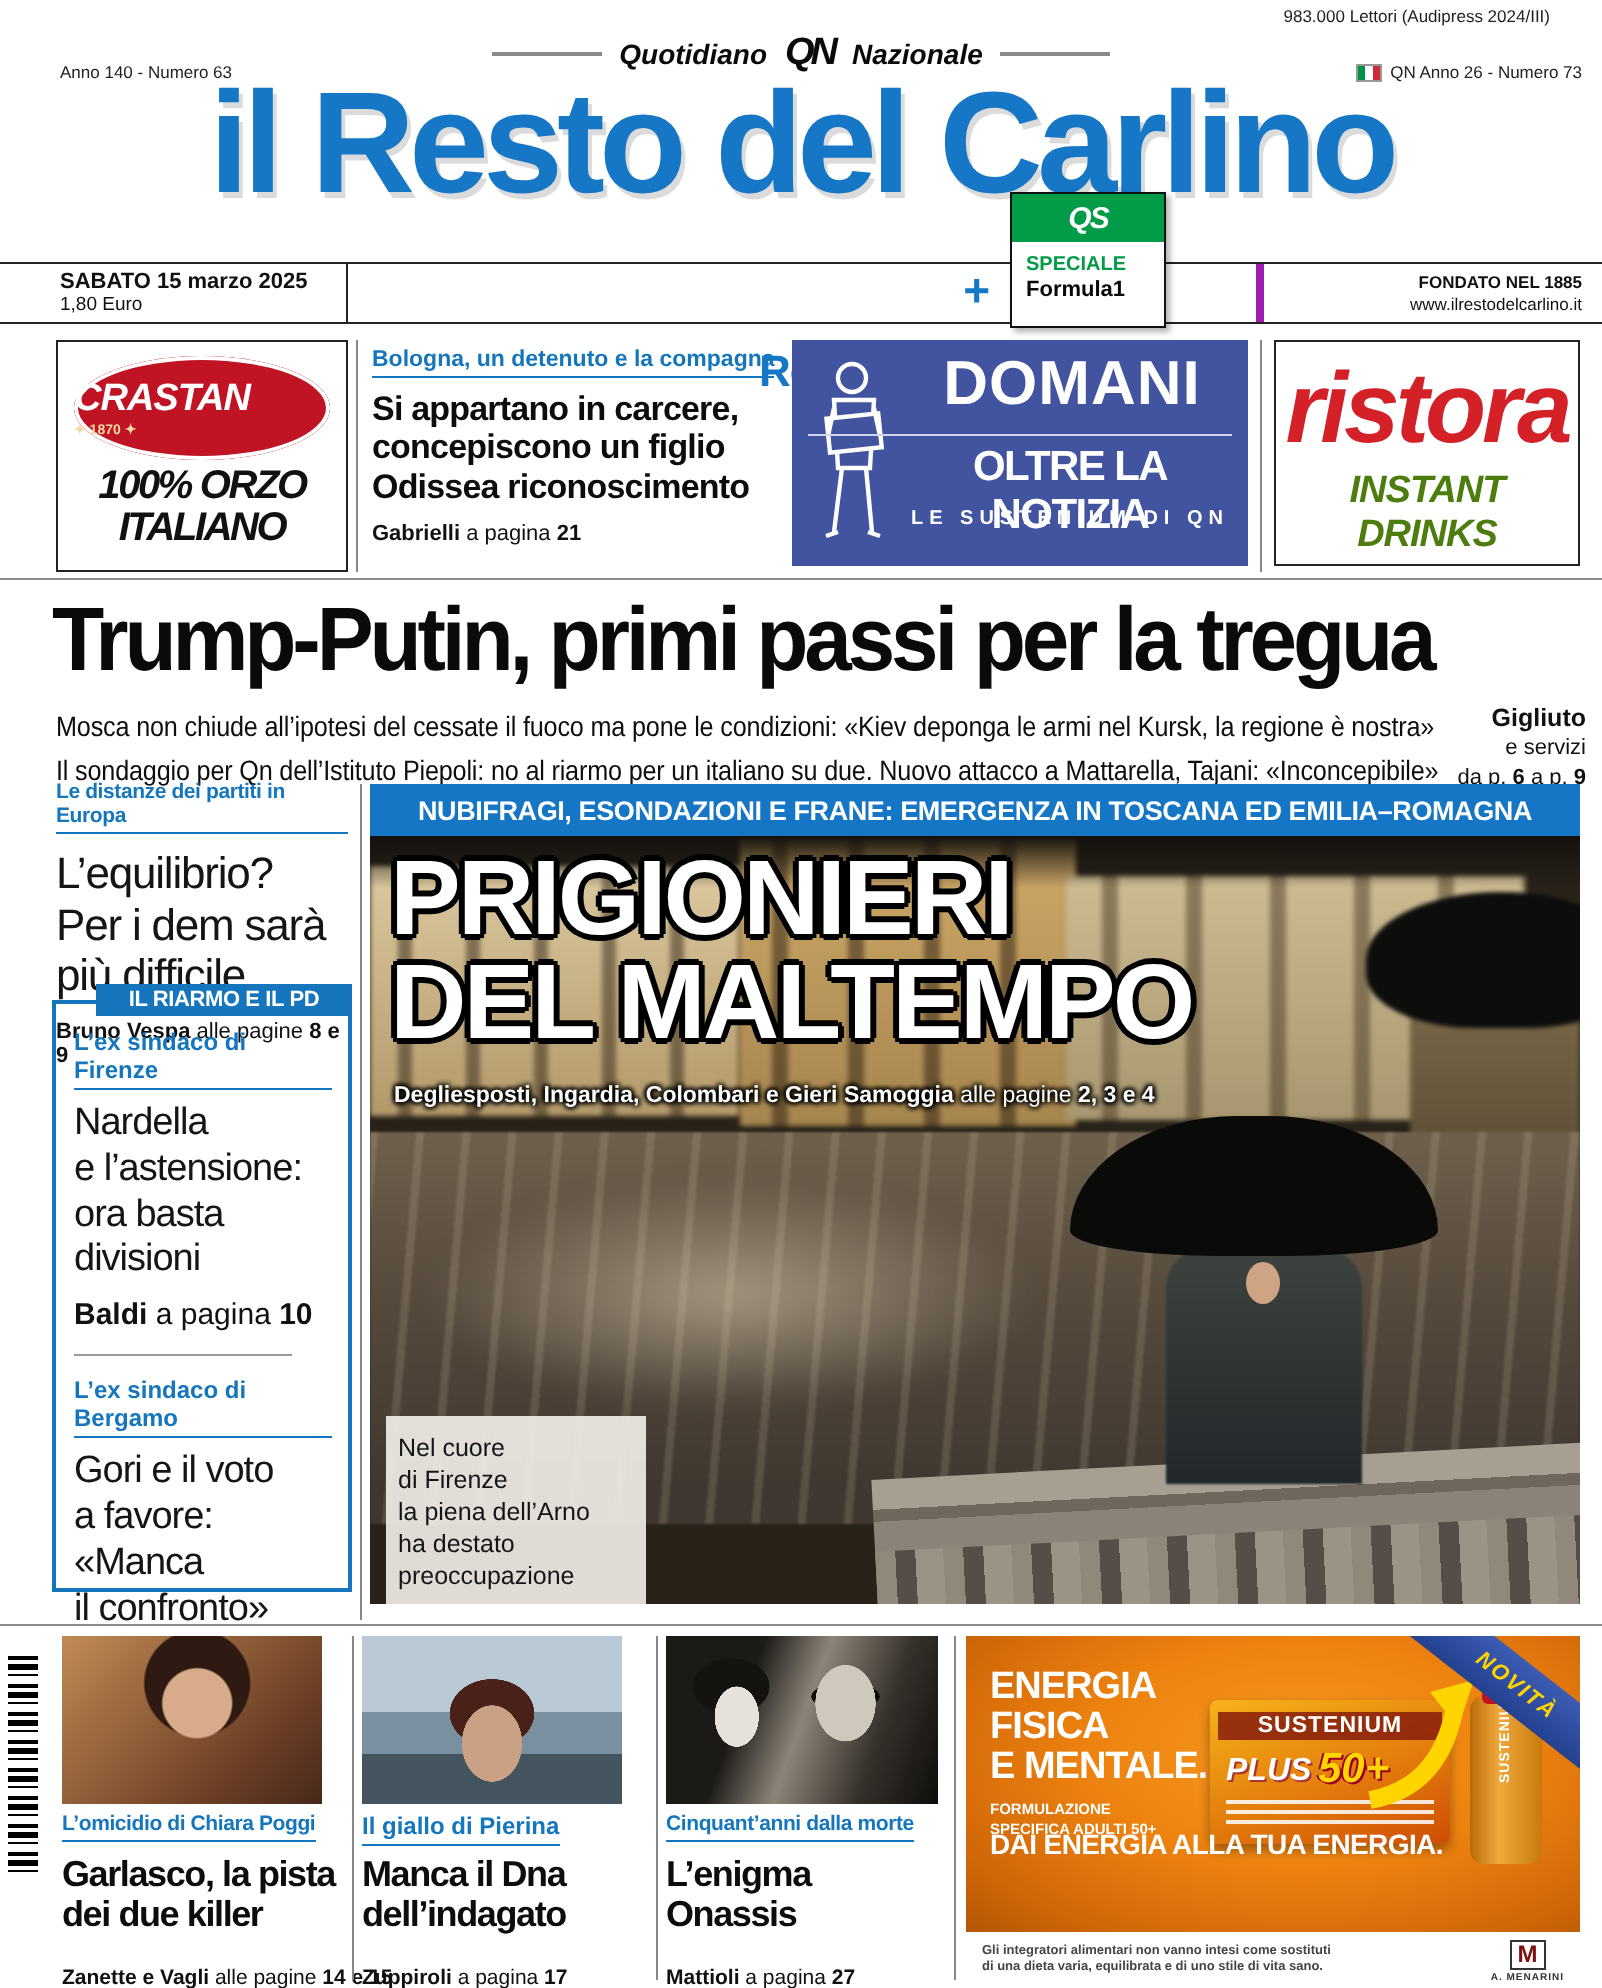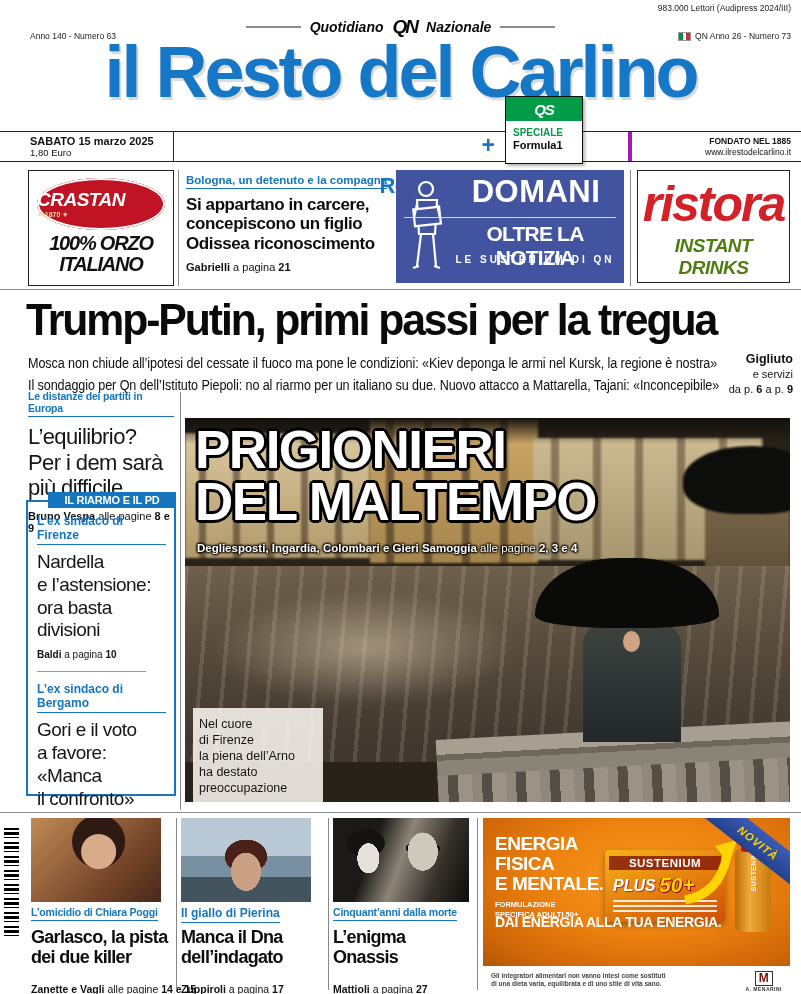--- a/index.html
+++ b/index.html
@@ -1,20 +1,20 @@
 <!DOCTYPE html>
 <html><head>
 <meta charset="utf-8">
 <style>
   html,body{margin:0;padding:0;background:#fff;}
   .page{position:relative;width:801px;height:994px;background:#fff;overflow:hidden;
         font-family:"Liberation Sans",sans-serif;color:#111;}
 
   
-  .readers{position:absolute;top:3px;right:10px;font-size:8.5px;color:#222;}
+  .readers{position:absolute;top:3px;right:26px;font-size:8.5px;color:#222;}
   .qn-row{position:absolute;top:16px;left:0;right:0;display:flex;align-items:center;justify-content:center;gap:9px;}
   .qn-rule{width:55px;height:2px;background:#8a8a8a;}
   .qn-word{font-style:italic;font-weight:bold;font-size:14px;color:#0a0a0a;}
   .qn-logo{font-weight:900;font-style:italic;font-size:19px;letter-spacing:-2px;color:#0a0a0a;}
   .anno-left{position:absolute;top:31px;left:30px;font-size:8.5px;color:#222;}
   .anno-right{position:absolute;top:31px;right:10px;font-size:8.5px;color:#222;display:flex;gap:4px;align-items:center;}
   .flag{width:11px;height:7px;border:0.5px solid #999;
         background:linear-gradient(to right,#009246 0 33%,#fff 33% 66%,#ce2b37 66%);}
 
   
@@ -92,21 +92,21 @@
   .lc-headline{font-size:22px;font-weight:400;line-height:1.16;margin-top:7px;letter-spacing:-0.6px;
                white-space:pre-line;color:#151515;}
   .lc-byline{margin-top:9px;}
   .riarmo-box{position:absolute;left:26px;top:500px;width:150px;height:296px;box-sizing:border-box;
               border:2px solid #1576bd;padding:12px 8px 0 9px;}
   .riarmo-label{position:absolute;top:-10px;left:20px;right:-2px;background:#1576bd;color:#fff;
                 font-weight:800;font-size:11px;text-align:center;padding:2px 0;letter-spacing:-0.2px;}
   .box-headline{font-size:19px;font-weight:400;line-height:1.2;margin-top:6px;letter-spacing:-0.5px;
                 white-space:pre-line;color:#151515;}
   .box-divider{height:1px;background:#999;margin:11px 20px 10px 0;}
-  .box-byline{margin-top:7px;font-size:10px;}
+  .box-byline{margin-top:7px;font-size:15px;}
 
   
   .banner{position:absolute;left:185px;top:392px;width:605px;height:26px;background:#1576c5;color:#fff;
           display:flex;align-items:center;justify-content:center;font-weight:800;font-size:13.5px;letter-spacing:-0.2px;}
   .photo{position:absolute;left:185px;top:418px;width:605px;height:384px;background:#282219;overflow:hidden;}
   .ph-b{position:absolute;filter:blur(1.2px);}
   .ph-b1{left:0;top:15px;width:190px;height:125px;
          background:repeating-linear-gradient(90deg,transparent 0 14px,rgba(50,36,22,.5) 14px 21px,transparent 21px 34px),
                     linear-gradient(#dcc9a0,#b2996a);}
   .ph-b2{left:185px;top:0;width:168px;height:145px;
@@ -334,20 +334,21 @@
 a favore:
 «Manca
 il confronto»</div>
       <div class="byline box-byline">
         <span class="byl-b">Allegranti</span><span> a pagina </span><span class="byl-b">10</span>
       </div>
     </div>
   </div>
   <div class="vline" style="left:180px;top:392px;height:418px;"></div>
 
+  <div class="banner">NUBIFRAGI, ESONDAZIONI E FRANE: EMERGENZA IN TOSCANA ED EMILIA–ROMAGNA</div>
   <div class="photo">
     <div class="ph-b ph-b1"></div>
     <div class="ph-b ph-b2"></div>
     <div class="ph-b ph-b3"></div>
     <div class="ph-b ph-b4"></div>
     <div class="ph-roof"></div>
     <div class="ph-arch"></div>
     <div class="ph-water"></div>
     <div class="ph-glow"></div>
     <div class="ph-balustrade">

